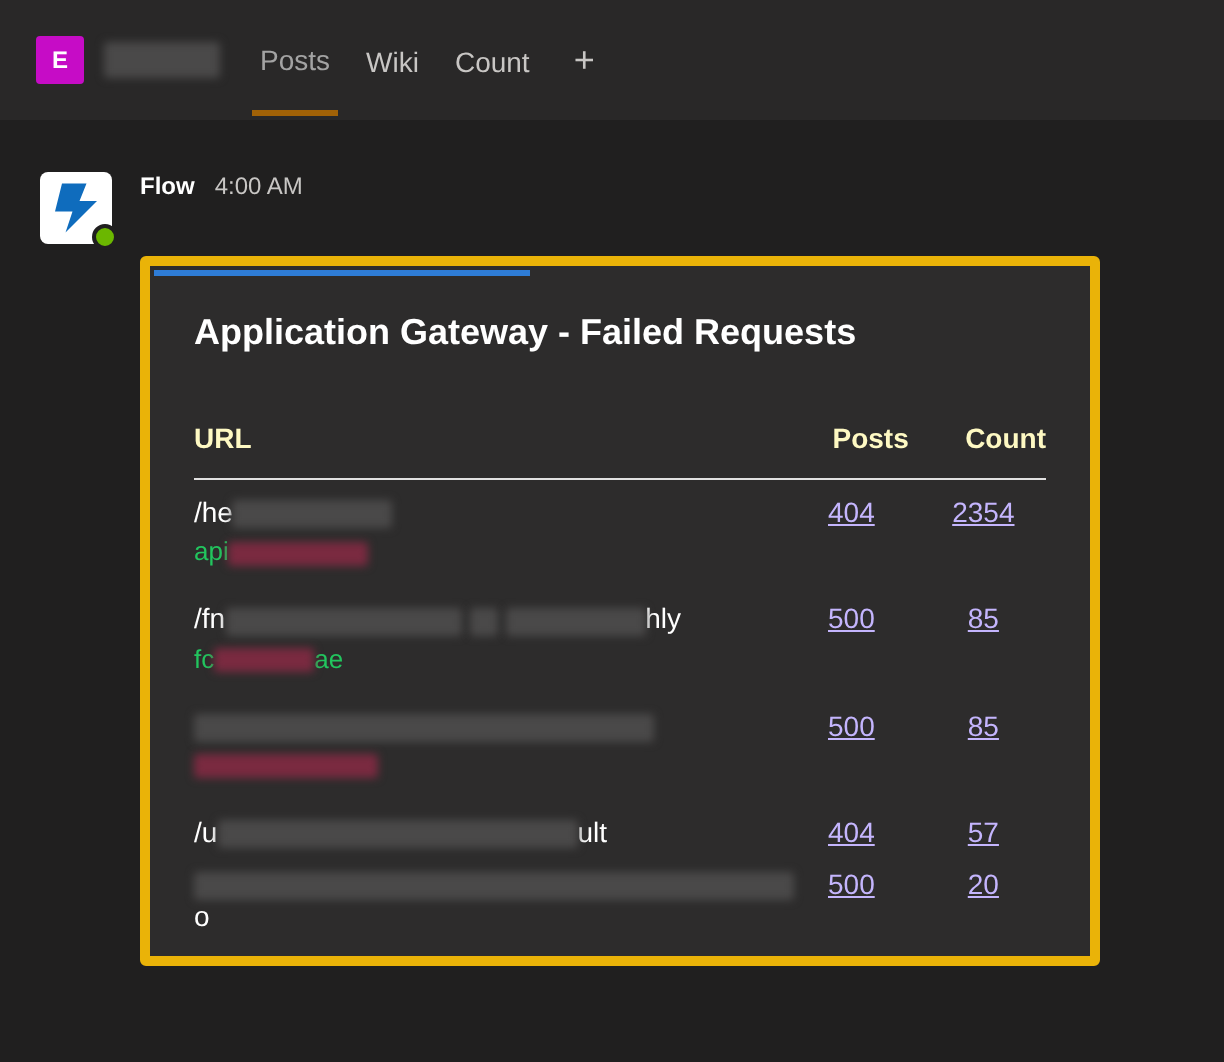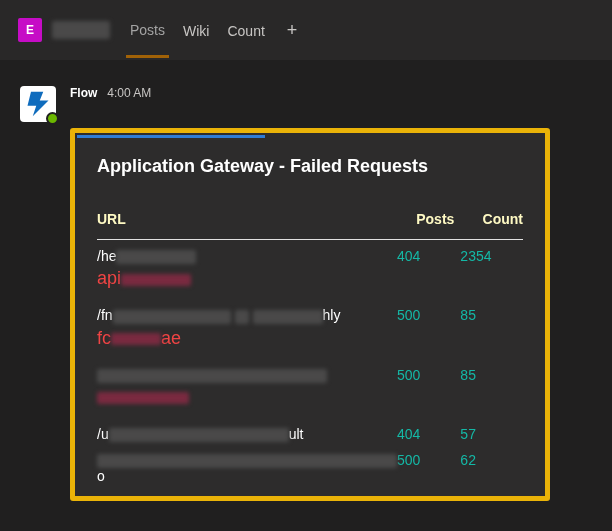--- a/index.html
+++ b/index.html
@@ -92,23 +92,23 @@
     font-weight: 700;
     color: #fef9c3;
     padding: 0 0 12px;
   }
   thead th:nth-child(1){ width: 68%; }
   thead th:nth-child(2){ width: 16%; text-align: right; padding-right:6px;}
   thead th:nth-child(3){ width: 16%; text-align: right; }
   .hdr-sep td { border-top: 1px solid #e1e1e1; height: 0; padding:0; }
   tbody td { padding: 8px 0 2px; vertical-align: top; }
   td.url { color: #fff; }
-  td.status, td.count { text-align: left; color:#14b8a6; }
+  td.status, td.count { text-align: center; color:#c4b5fd;text-decoration:underline; }
   td.status { padding-right:6px;}
-  .host-row td { padding: 2px 0 10px; color: #ef4444; font-size: 18px;}
+  .host-row td { padding: 2px 0 10px; color: #22c55e; font-size: 13px;}
   .redact {
     display: inline-block;
     background: #4a4949;
     border-radius: 2px;
     filter: blur(2px);
     vertical-align: middle;
   }
   .redact.pink { background: #7a2a40; }
 </style>
 </head>
@@ -186,20 +186,20 @@
 
             <tr>
               <td class="url"><span>/u</span><span class="redact" style="width:180px;height:14px"></span><span>ult</span></td>
               <td class="status">404</td>
               <td class="count">57</td>
             </tr>
 
             <tr>
               <td class="url"><span class="redact" style="width:300px;height:14px"></span><br><span>o</span></td>
               <td class="status">500</td>
-              <td class="count">62</td>
+              <td class="count">20</td>
             </tr>
           </tbody>
         </table>
       </div>
     </div>
   </div>
 </div>
 
 </body></html>

